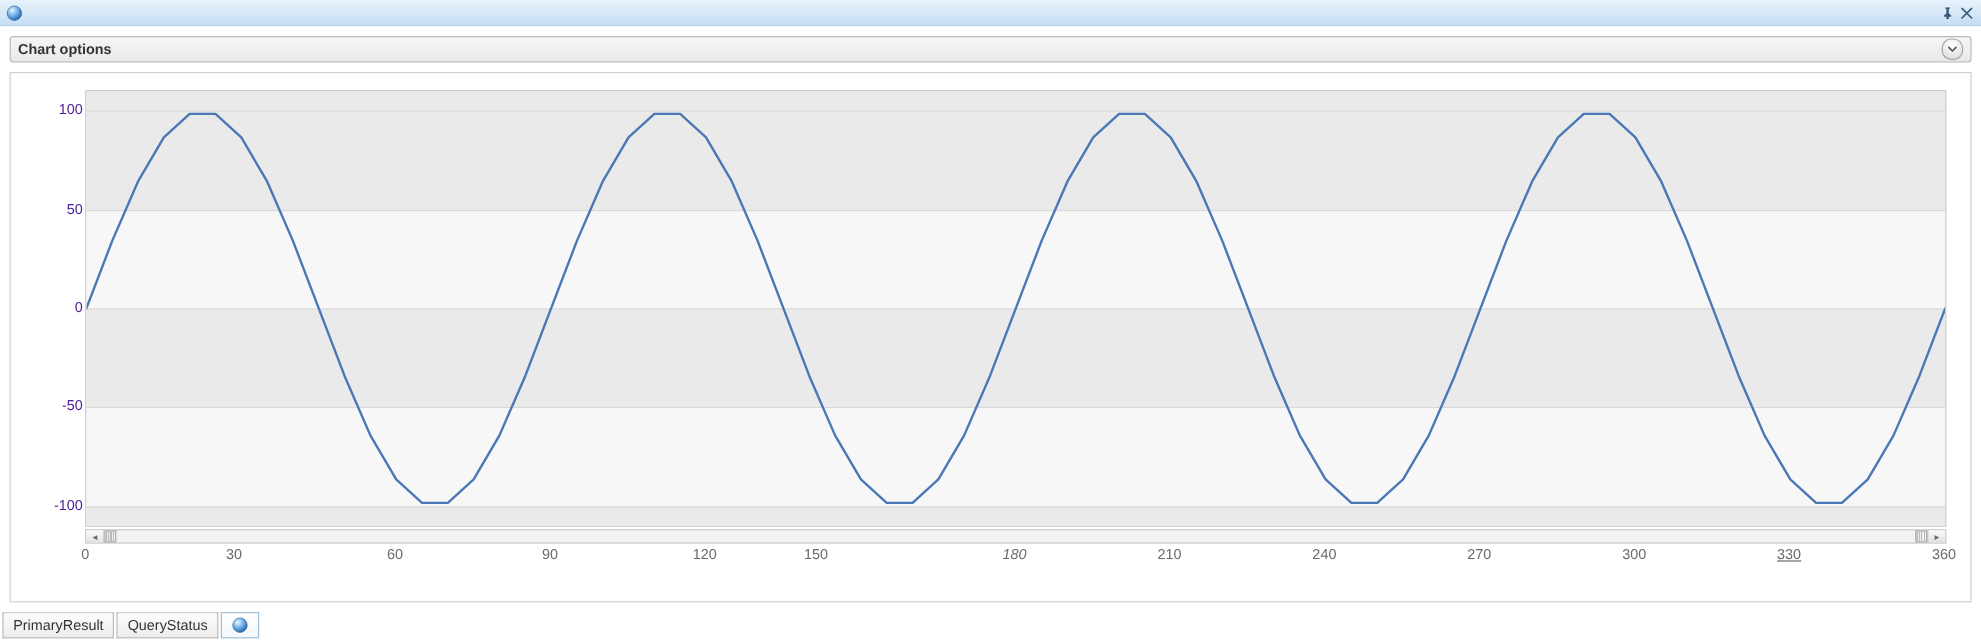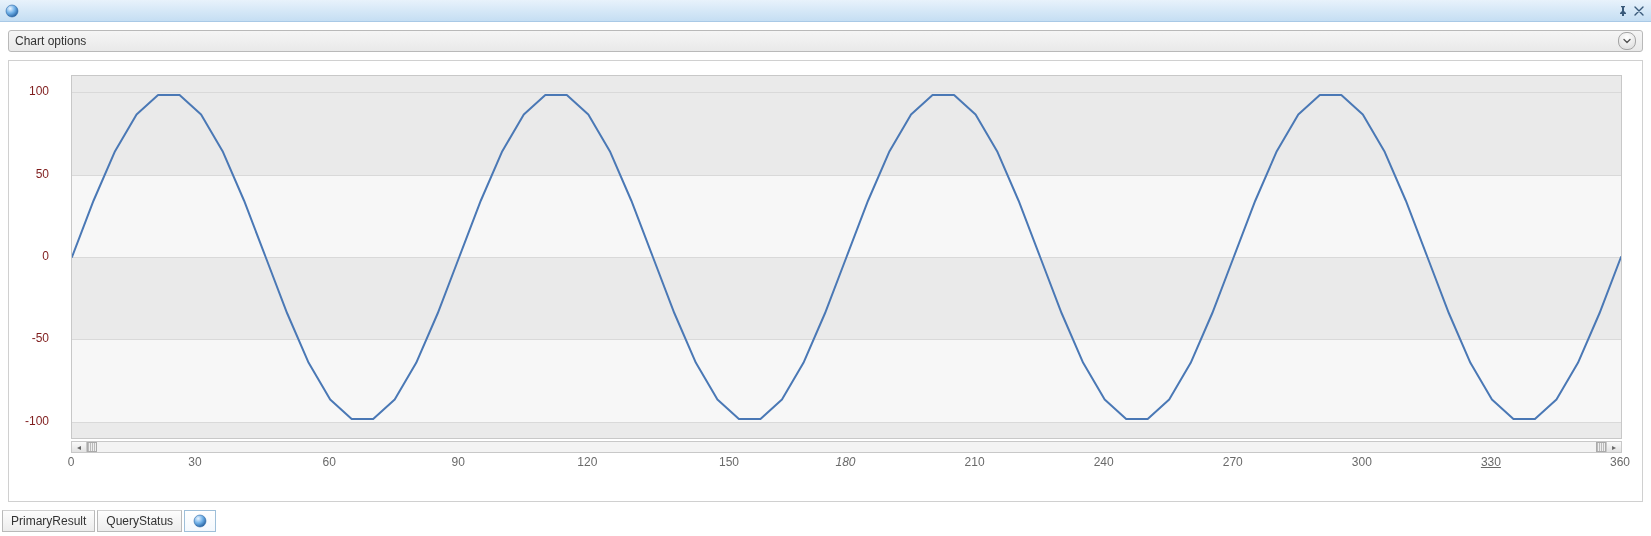--- a/index.html
+++ b/index.html
@@ -63,20 +63,21 @@
     height: 22px;
     border: 1px solid #b9b9b9;
     border-radius: 3px;
     background: linear-gradient(to bottom, #f5f5f5 0%, #e9e9e9 100%);
     display: flex;
     align-items: center;
     padding: 0 6px;
     box-sizing: border-box;
     color: #333;
     margin-bottom: 0;
+    font-weight: bold;
   }
   .options-bar .spacer { flex: 1; }
   .options-bar .expand {
     width: 16px;
     height: 16px;
     border: 1px solid #a5a5a5;
     border-radius: 8px;
     display: flex;
     align-items: center;
     justify-content: center;
@@ -157,23 +158,23 @@
   
   .y-axis {
     position: absolute;
     top: 0;
     bottom: 28px;
     left: 0;
     width: 48px;
   }
   .y-axis .ytick {
     position: absolute;
-    right: 20px;
+    right: 0;
     transform: translateY(-50%);
-    color: #7f1d1d;
+    color: #4c1d95;
     font-size: 12px;
     white-space: nowrap;
   }
   .x-axis {
     position: absolute;
     left: 50px;
     right: 8px;
     bottom: -8px;
     height: 20px;
   }
@@ -297,21 +298,21 @@
           </div>
           <div class="arrow right">▸</div>
         </div>
 
         <div class="x-axis" id="x-axis">
             <div class="xtick" style="left: 0px;">0</div>
             <div class="xtick" style="left: 124px;">30</div>
             <div class="xtick" style="left: 258.167px;">60</div>
             <div class="xtick" style="left: 387.25px;">90</div>
             <div class="xtick" style="left: 516.333px;">120</div>
-            <div class="xtick" style="left: 658px;">150</div>
+            <div class="xtick" style="left: 609px;">150</div>
             <div class="xtick" style="left: 774.5px; font-style: italic;">180</div>
             <div class="xtick" style="left: 903.583px;">210</div>
             <div class="xtick" style="left: 1032.67px;">240</div>
             <div class="xtick" style="left: 1161.75px;">270</div>
             <div class="xtick" style="left: 1290.83px;">300</div>
             <div class="xtick" style="left: 1419.92px; text-decoration: underline;">330</div>
             <div class="xtick" style="left: 1549px;">360</div>
           </div>
       </div>
     </div>

